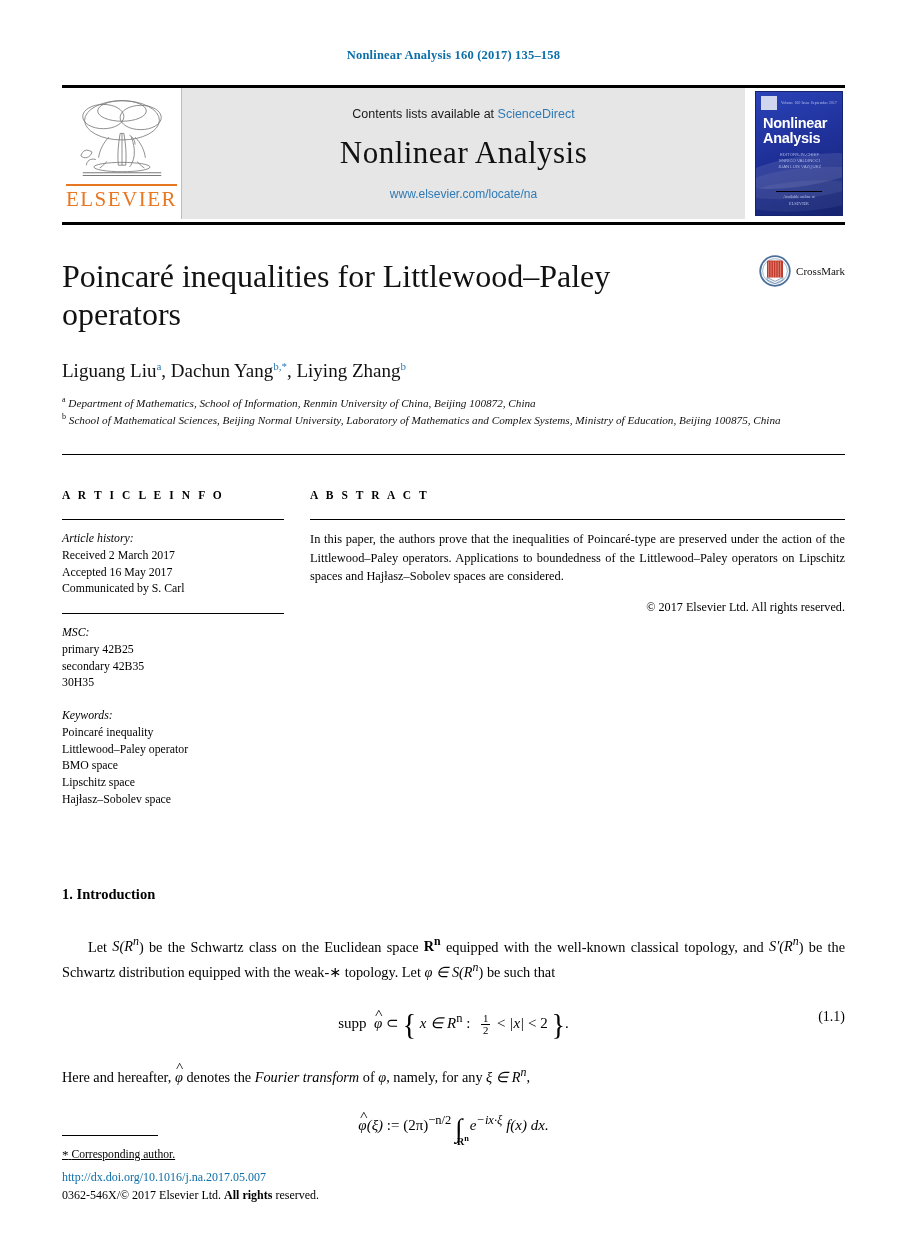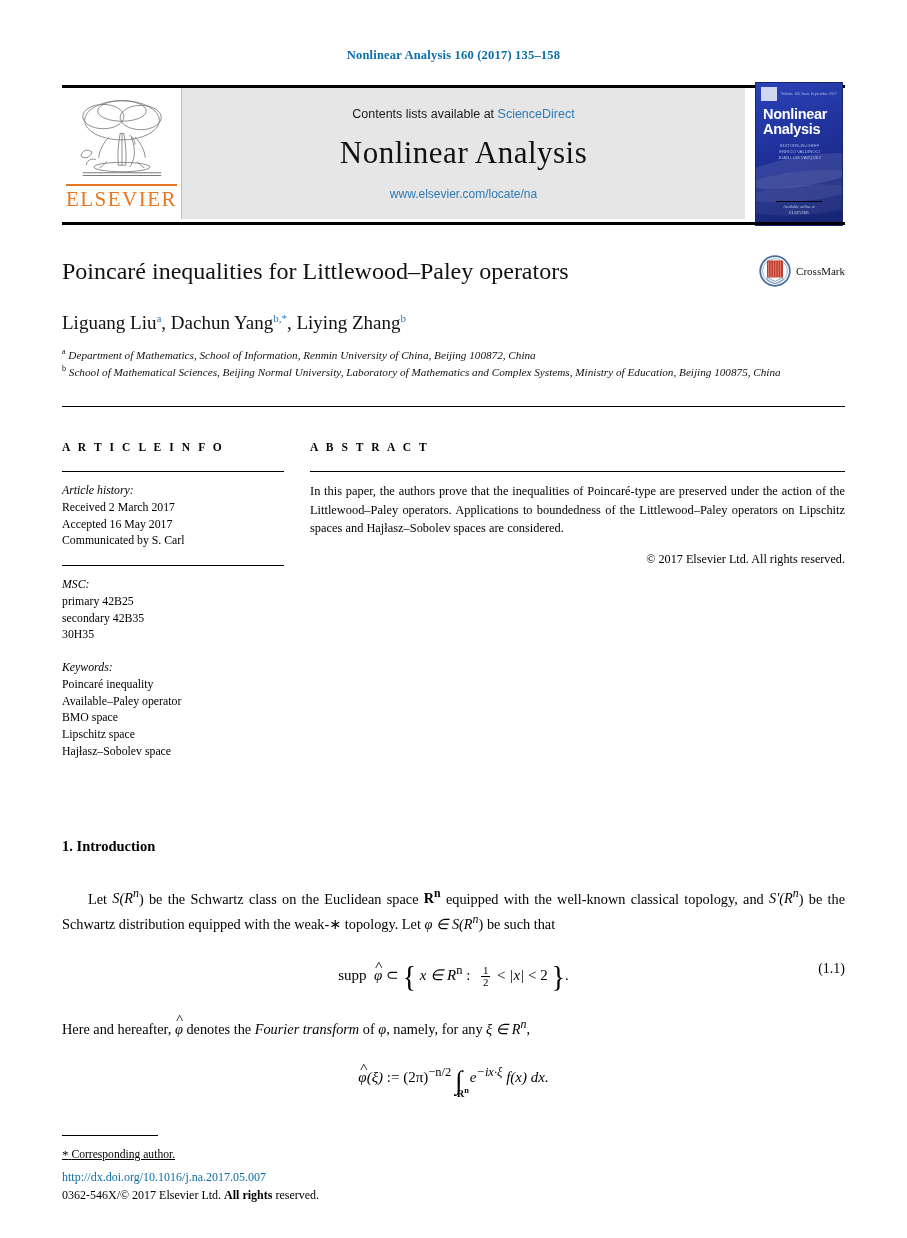--- a/index.html
+++ b/index.html
@@ -97,21 +97,21 @@
     flex: 0 0 100px;
     width: 100px;
     display: flex;
     align-items: center;
     justify-content: center;
     background: #fff;
     padding-left: 8px;
   }
   .cover {
     width: 88px;
-    height: 144px;
+    height: 125px;
     background: linear-gradient(160deg,#2b43b8 0%, #1f3099 45%, #16246f 100%);
     position: relative;
     overflow: hidden;
     border: 1px solid #16246f;
   }
   .cover .swoosh {
     position: absolute;
     left: -20%; width: 150%; height: 30px;
     background: rgba(255,255,255,0.10);
     border-radius: 50%;
@@ -147,21 +147,21 @@
   }
   .cover-foot {
     position: absolute; bottom: 8px; left: 0; right: 0;
     text-align: center; color: #b9c4ea; font-size: 4.2px; line-height: 1.5;
   }
   .cover-foot .rule { width: 46px; height: 1px; background: #8e9cd8; margin: 0 auto 2px auto; }
 
   
   .titleblock { margin: 38px 62px 0 62px; position: relative; }
   .paper-title {
-    font-size: 24px;
+    font-size: 32px;
     font-family: "Liberation Serif", serif;
     font-weight: 400;
     line-height: 1.2;
     margin: 0 110px 0 0;
     color: #111;
   }
   .crossmark {
     position: absolute; right: 0; top: -2px;
     display: flex; align-items: center; gap: 5px; text-align: center;
   }
@@ -410,21 +410,21 @@
       <div class="grp">
         <div class="lbl">MSC:</div>
         <div>primary 42B25</div>
         <div>secondary 42B35</div>
         <div>30H35</div>
       </div>
 
       <div class="grp">
         <div class="lbl">Keywords:</div>
         <div>Poincaré inequality</div>
-        <div>Available–Paley operator</div>
+        <div>Littlewood–Paley operator</div>
         <div>BMO space</div>
         <div>Lipschitz space</div>
         <div>Hajłasz–Sobolev space</div>
       </div>
     </div>
 
     <div class="col-abs">
       <div class="sec-head">A B S T R A C T</div>
       <div class="rule"></div>
       <p class="abstract-text">In this paper, the authors prove that the inequalities of Poincaré-type are preserved under the action of the Littlewood–Paley operators. Applications to boundedness of the Littlewood–Paley operators on Lipschitz spaces and Hajłasz–Sobolev spaces are considered.</p>

